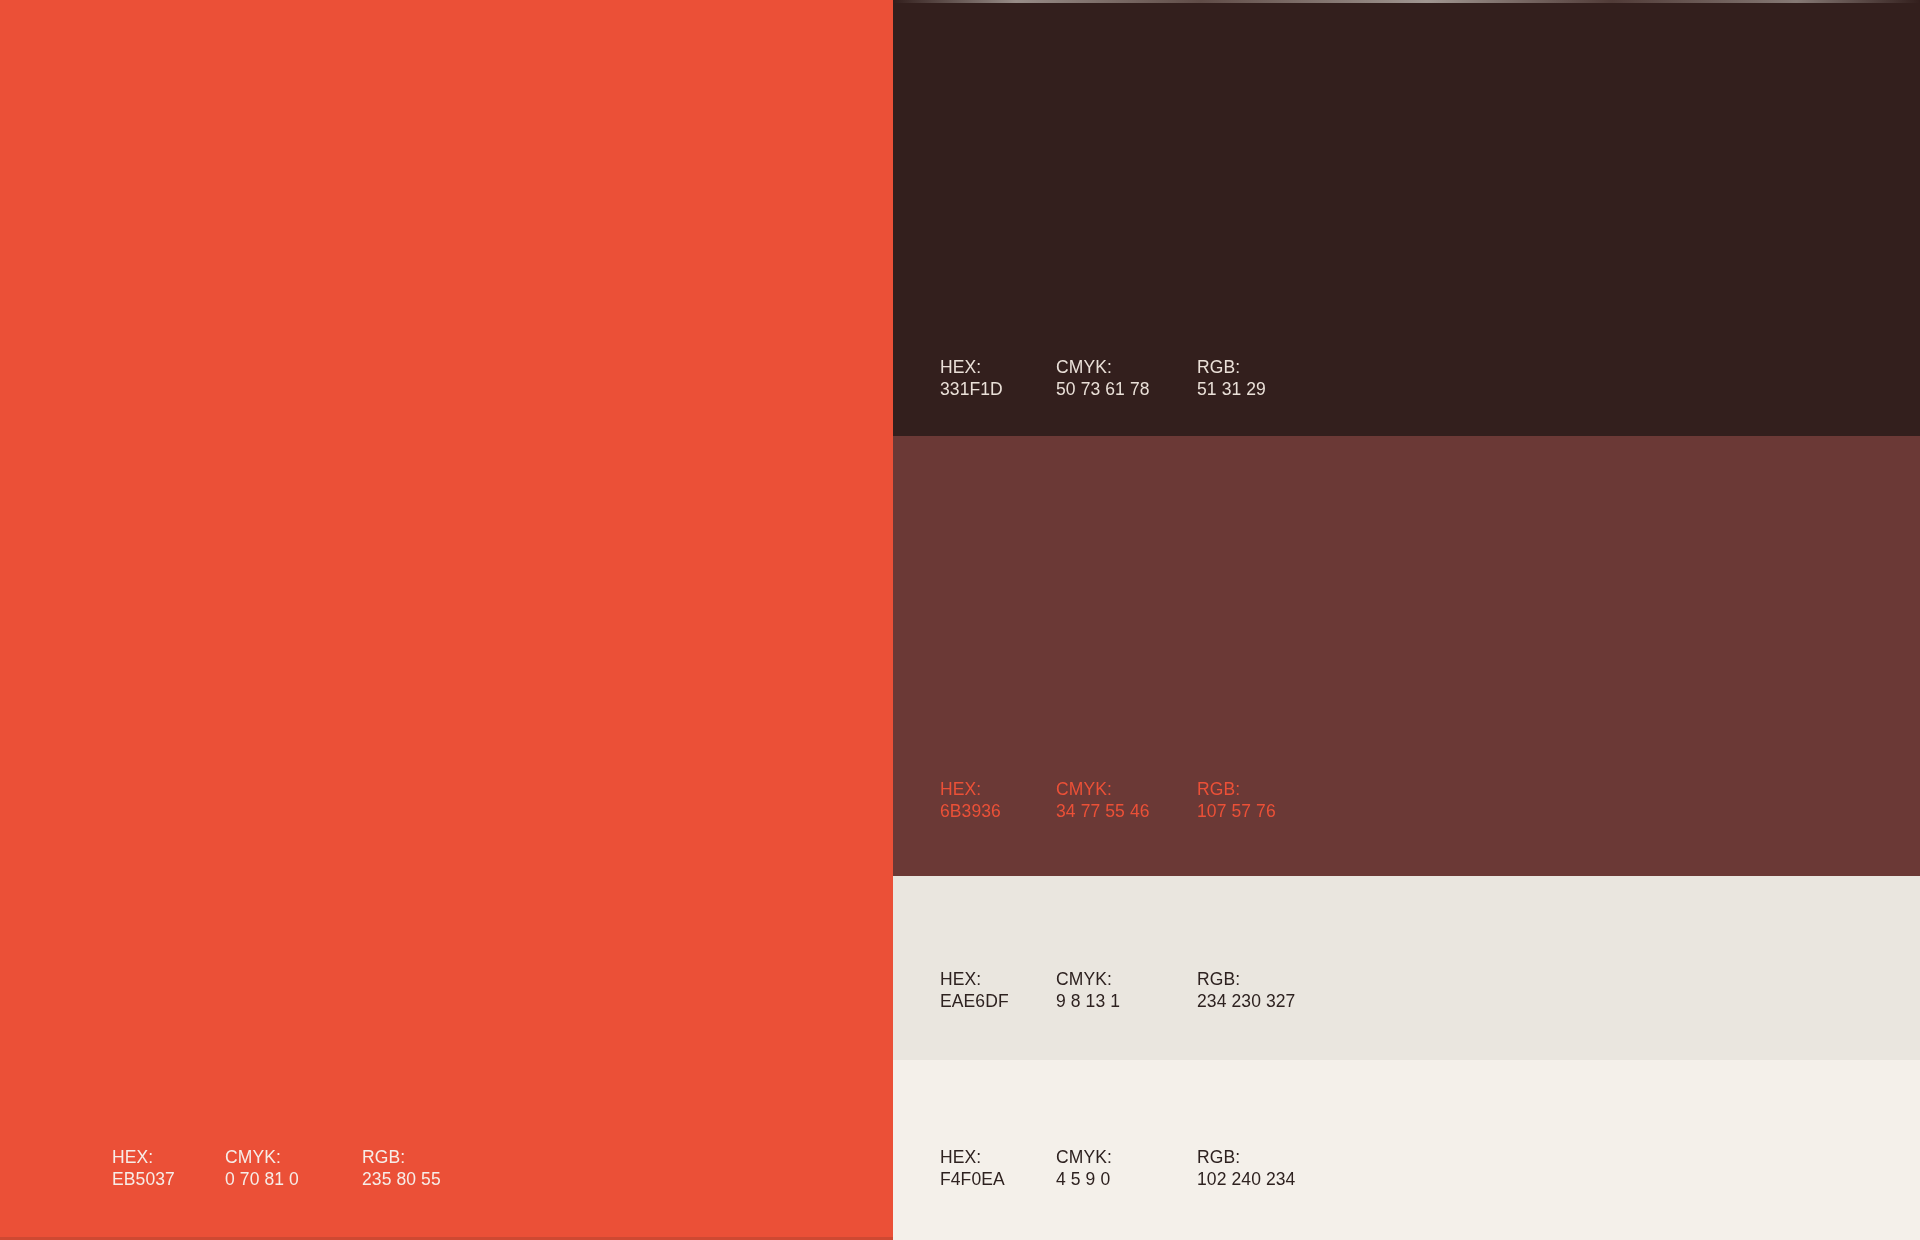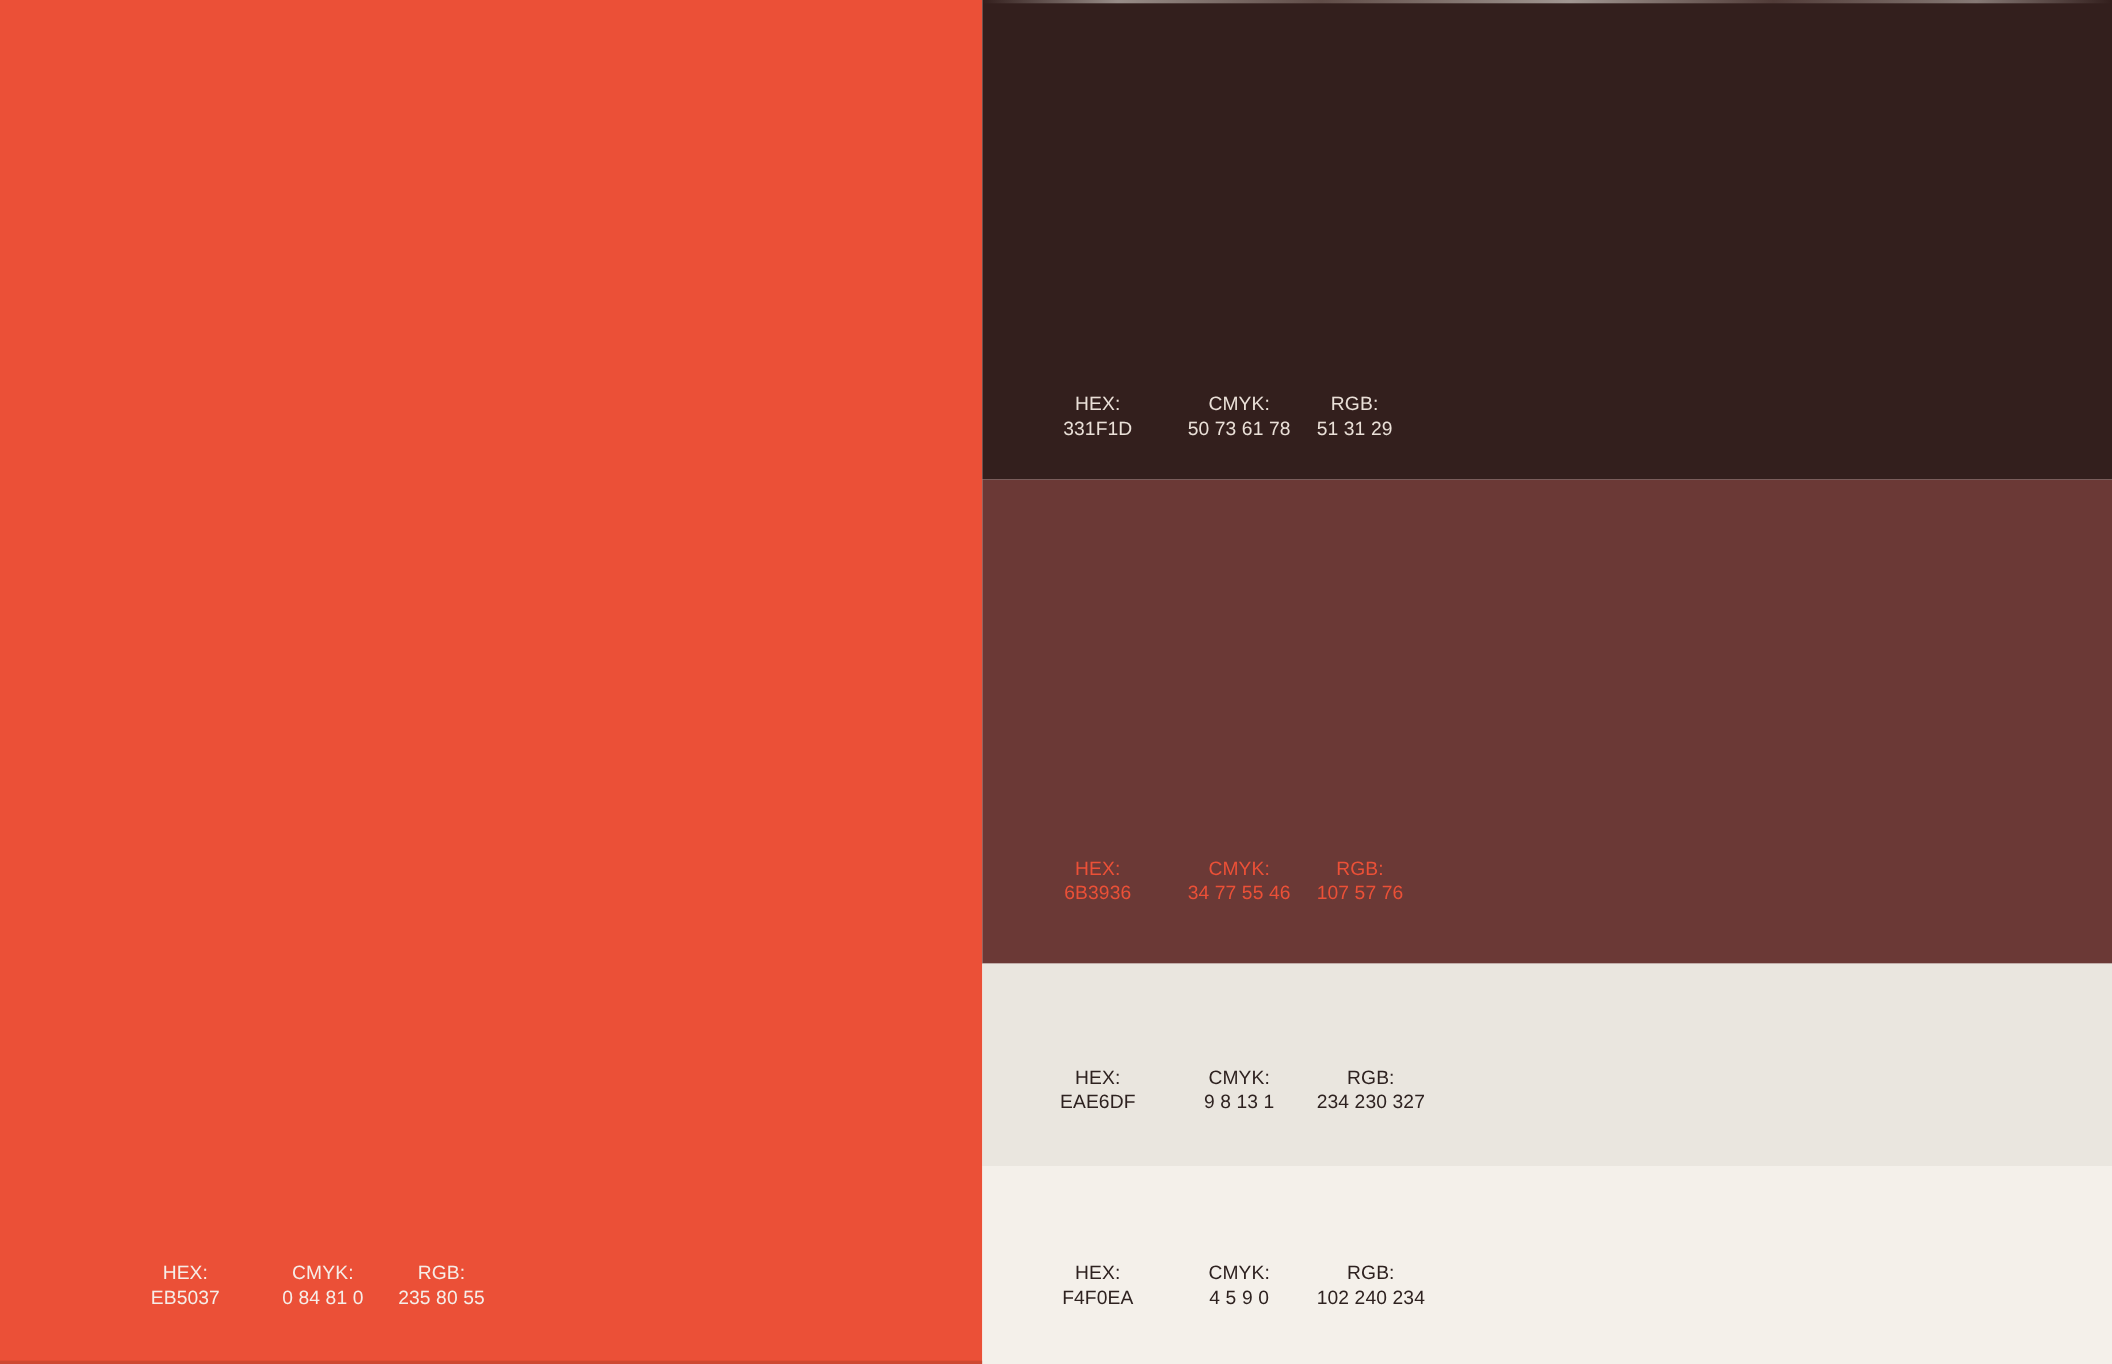--- a/index.html
+++ b/index.html
@@ -66,21 +66,20 @@
     position: absolute;
     display: flex;
     font-size: 17.5px;
     line-height: 22px;
     letter-spacing: 0.1px;
     white-space: nowrap;
   }
   .caption .col {
     display: flex;
     flex-direction: column;
-    align-items: center;
   }
   .caption .col .lbl,
   .caption .col .val {
     display: block;
   }
 
   
   .caption-left .col-hex  { width: 113px; }
   .caption-left .col-cmyk { width: 137px; }
 
@@ -112,21 +111,21 @@
   <div class="top-artifact"></div>
   <div class="bottom-artifact"></div>
 
   <div class="caption caption-left cap-left" style="color: rgb(246, 237, 232);">
     <div class="col col-hex">
       <span class="lbl">HEX:</span>
       <span class="val">EB5037</span>
     </div>
     <div class="col col-cmyk">
       <span class="lbl">CMYK:</span>
-      <span class="val">0 84 81 0</span>
+      <span class="val">0 70 81 0</span>
     </div>
     <div class="col col-rgb">
       <span class="lbl">RGB:</span>
       <span class="val">235 80 55</span>
     </div>
   </div>
 
   <div class="caption caption-right cap-r1" style="color: rgb(234, 224, 216);">
     <div class="col col-hex">
       <span class="lbl">HEX:</span>

